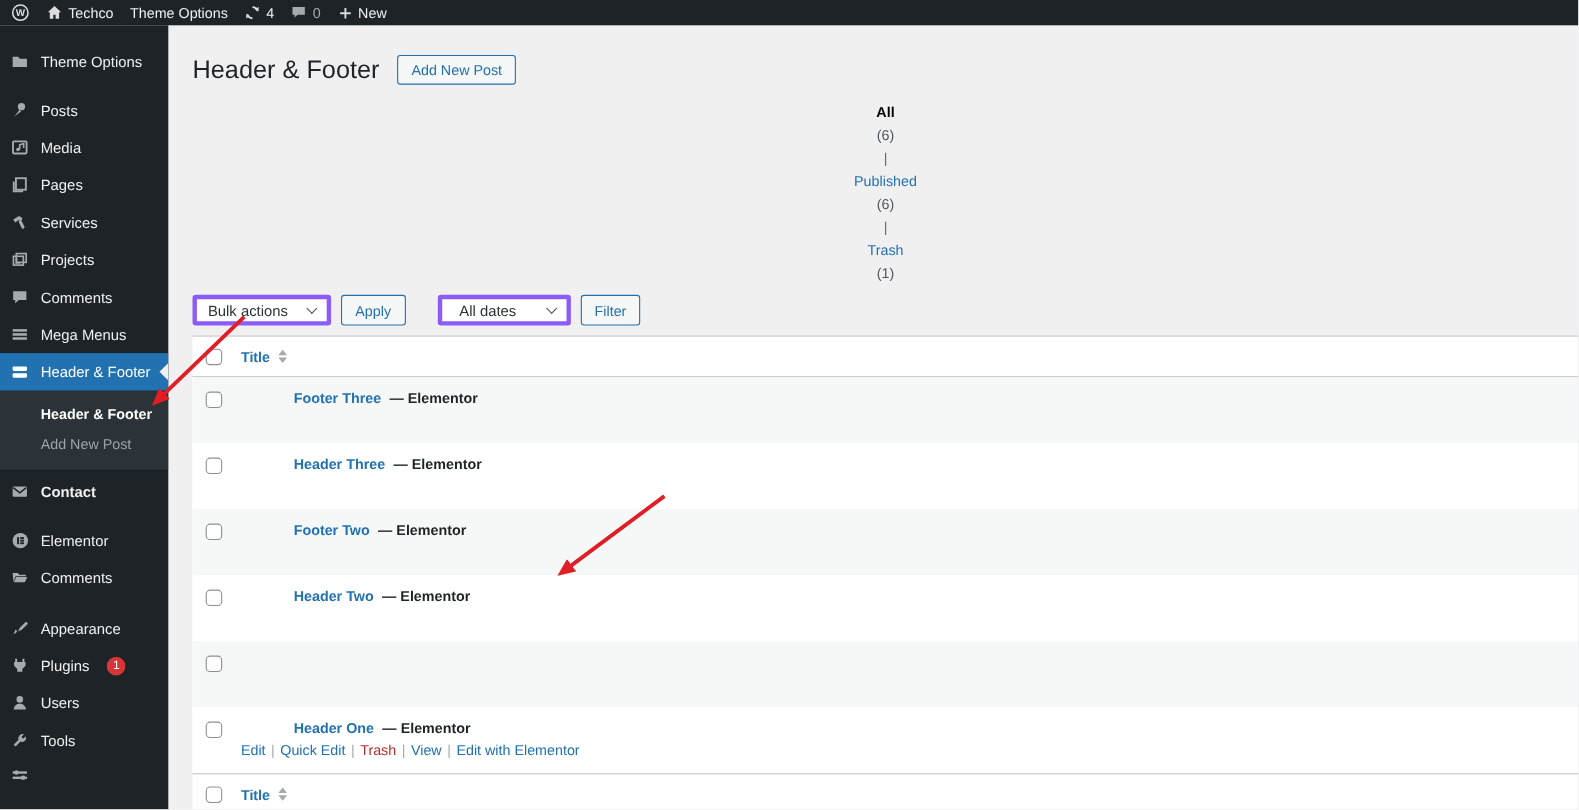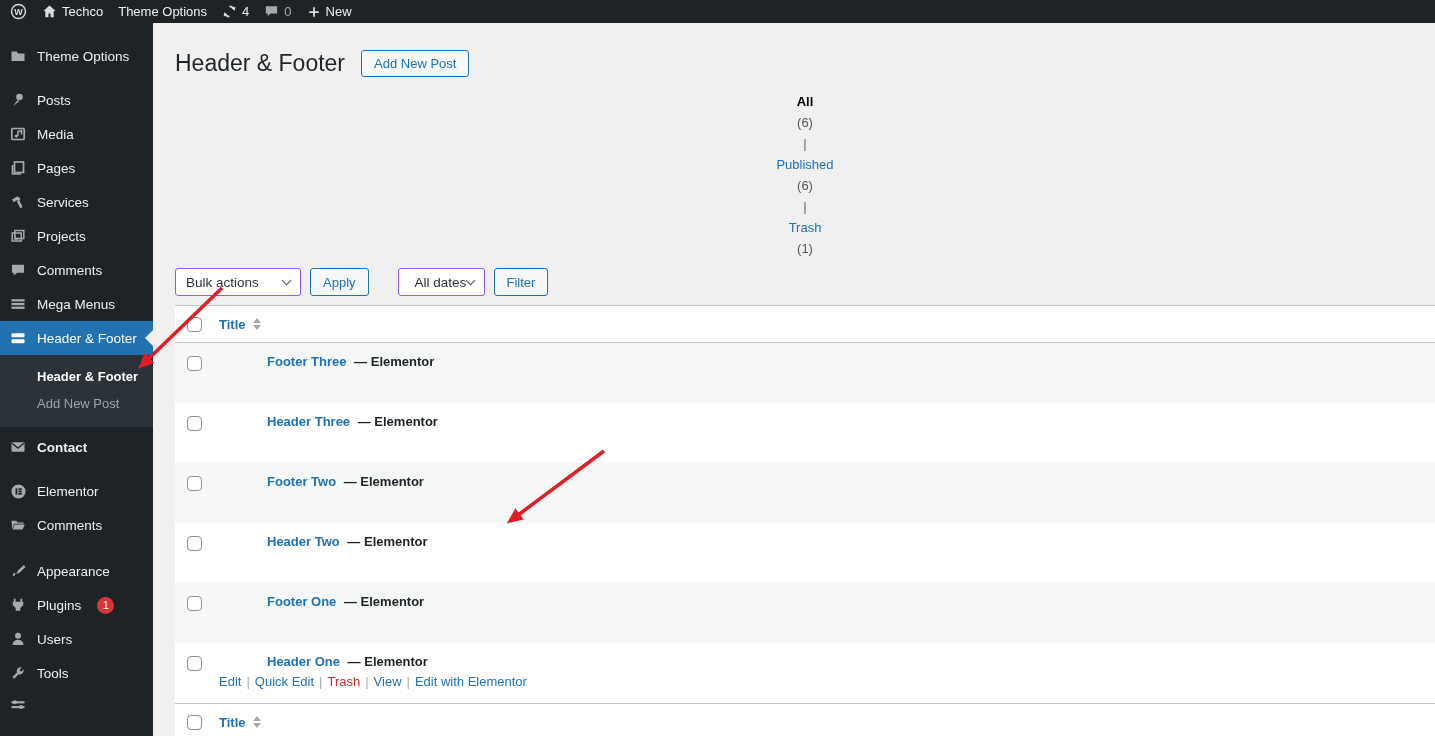--- a/index.html
+++ b/index.html
@@ -42,24 +42,24 @@
   .add-new { height:27px; }
 
   .views { margin-top:17px; display:flex; align-items:center; gap:6px;flex-direction:column; }
   .views .current-view { font-weight:bold; color:#000; cursor:pointer; }
   .views a.view-link { color:#2271b1; cursor:pointer; text-decoration:none; }
   .views .count { color:#50575e; font-weight:400; }
   .views .vsep { color:#646970; }
 
   .tablenav { margin-top:12px; display:flex; align-items:center; gap:9px; }
   .gap-lg { width:11px; }
-  .select { height:28px; background:#fff; border:1px solid #8b5cf6; border-radius:3px;
+  .select { height:28px; background:#fff; border:4px solid #8b5cf6; border-radius:3px;
     display:inline-flex; align-items:center; justify-content:space-between; padding:0 10px;
     color:#2c3338; cursor:pointer; font-size:13.5px; }
-  .select.w-bulk { width:126px; } .select.w-dates { width:87px;padding-left:16px; }
+  .select.w-bulk { width:126px; } .select.w-dates { width:121px;padding-left:16px; }
   .chev { width:7px; height:7px; border-right:1.8px solid #50575e; border-bottom:1.8px solid #50575e;
     transform:rotate(45deg); margin-top:-3px; }
 
   .list-table { margin-top:9px; background:#fff; border-top:1px solid #c3c4c7; border-bottom:1px solid #c3c4c7; }
   .t-head { height:37px; display:flex; align-items:center; border-bottom:1px solid #c3c4c7; padding:0 12px; }
   .t-foot { height:37px; display:flex; align-items:center; border-top:1px solid #c3c4c7; padding:0 12px; }
   .cb { width:15px; height:15px; border:1px solid #8c8f94; border-radius:4px; background:#fff;
     flex:none; cursor:pointer; }
   .col-title { color:#2271b1; font-weight:bold; margin-left:17px; display:flex; align-items:center;
     gap:7px; cursor:pointer; }
@@ -389,24 +389,20 @@
       <div class="row">
         <span class="cb"></span>
         <div class="rbody">
           <a class="post-title">Header Two</a>
           <span class="post-state">— Elementor</span>
         </div>
       </div>
 
       <div class="row alt">
         <span class="cb"></span>
-        <div class="rbody">
-          <a class="post-title">Footer One</a>
-          <span class="post-state">— Elementor</span>
-        </div>
       </div>
 
       <div class="row">
         <span class="cb"></span>
         <div class="rbody">
           <div>
             <a class="post-title">Header One</a>
             <span class="post-state">— Elementor</span>
           </div>
           <div class="row-actions">

